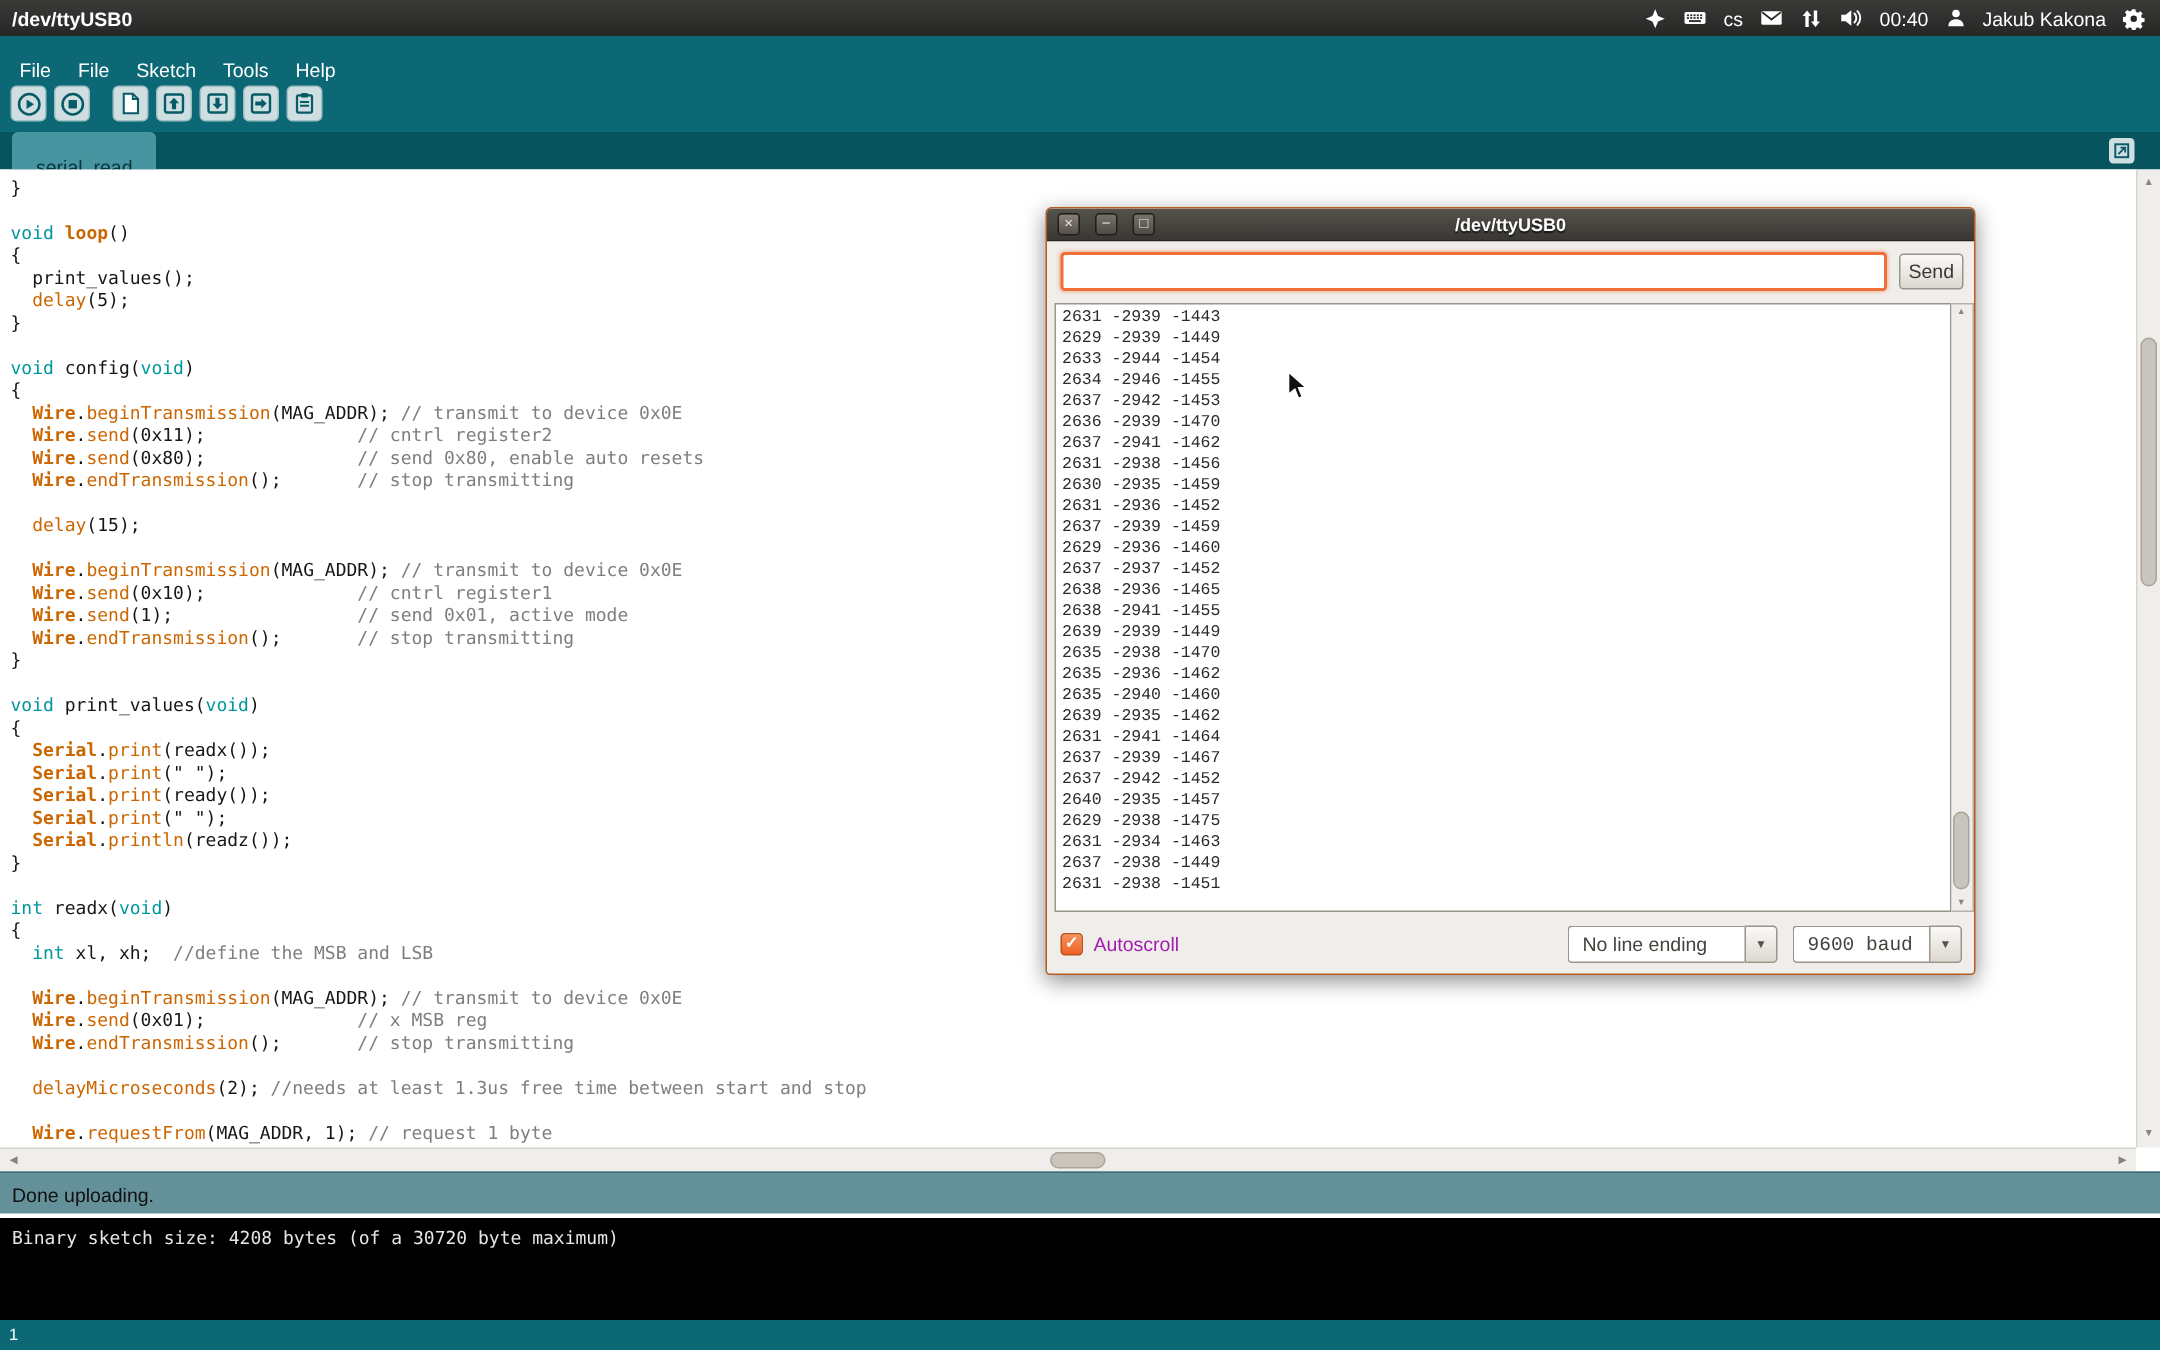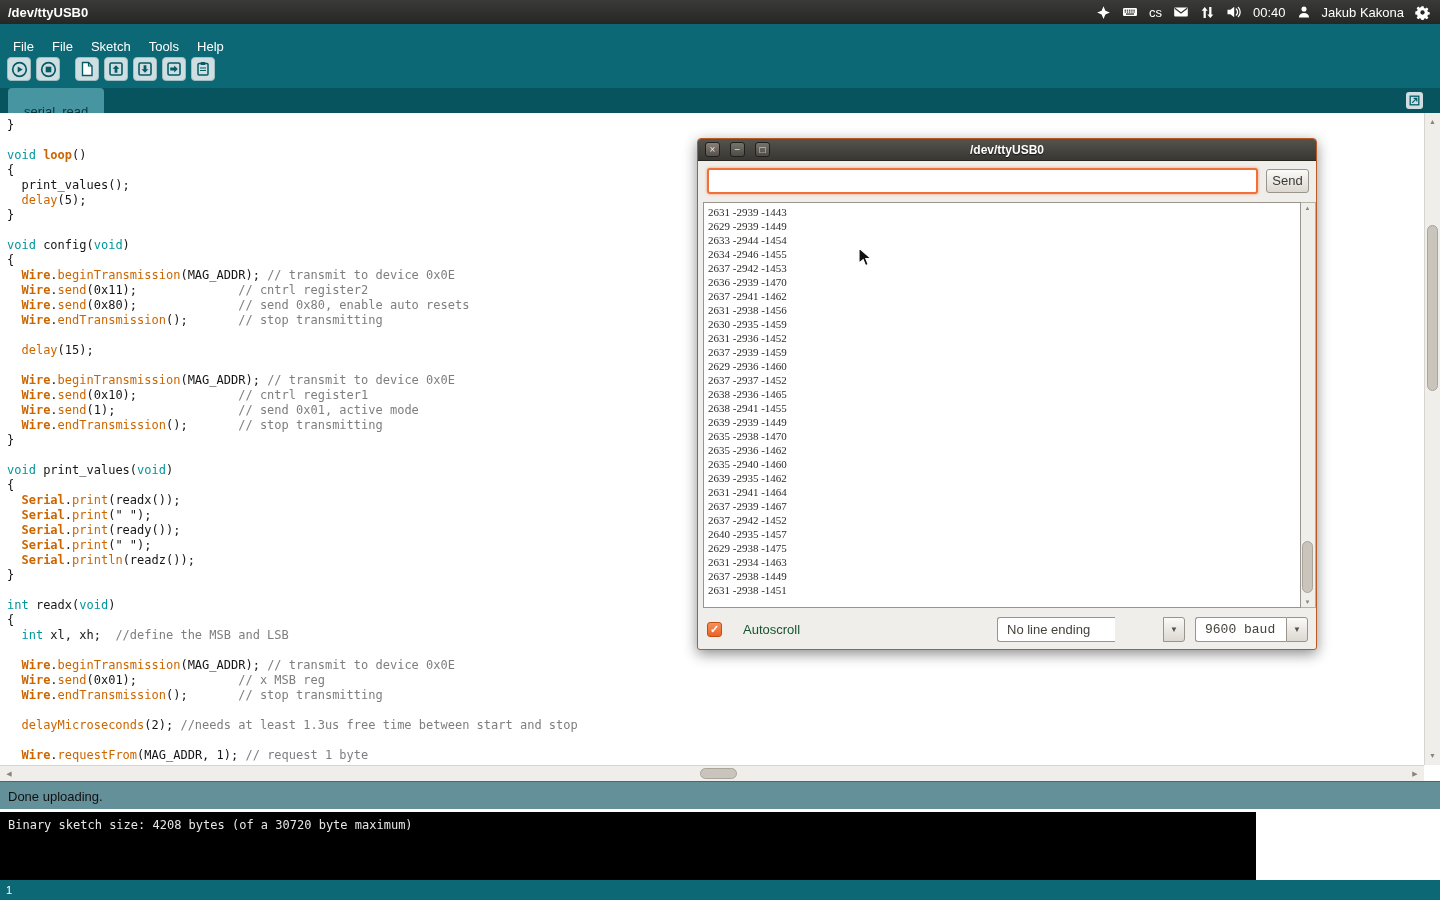--- a/index.html
+++ b/index.html
@@ -46,21 +46,21 @@
   .vscroll .up { top:2px; } .vscroll .down { bottom:2px; }
   .vthumb { position:absolute; left:2px; top:112px; width:11px; height:166px; background:#c9c5bd; border:1px solid #aaa49a; border-radius:6px; }
 
   .hscroll { position:absolute; left:0; top:765px; width:1424px; height:16px; background:#f0eeeb; border-top:1px solid #d8d4ce; }
   .hscroll .sb-arrow { position:absolute; top:0; width:14px; height:15px; text-align:center; font-size:7px; color:#8a857c; line-height:15px; }
   .hscroll .left { left:2px; } .hscroll .right { right:2px; }
   .hthumb { position:absolute; left:700px; top:2px; width:37px; height:11px; background:#c9c5bd; border:1px solid #aaa49a; border-radius:6px; }
 
   .statusbar { position:absolute; left:0; top:781px; width:1440px; height:28px; background:var(--status);
                border-top:1px solid #3f6d75; color:#101010; font-size:13px; line-height:30px; padding-left:8px; }
-  .console { position:absolute; left:0; top:812px; width:1256px; height:68px; background:#000; color:#e6e6e6; padding:6px 8px; }
+  .console { position:absolute; left:0; top:812px; width:1440px; height:68px; background:#000; color:#e6e6e6; padding:6px 8px; }
   .console pre { font-family:"DejaVu Sans Mono",monospace; font-size:12px; line-height:15px; }
   .footerbar { position:absolute; left:0; top:880px; width:1440px; height:20px; background:var(--teal);
                color:#fff; font-size:11px; line-height:20px; padding-left:6px; }
 
   
   .serial-window { position:absolute; left:697px; top:138px; width:620px; height:512px; background:#f0eeea;
                    border:1px solid var(--win-border); border-radius:4px 4px 3px 3px;
                    box-shadow:0 4px 14px rgba(0,0,0,.45); z-index:10; }
   .sw-titlebar { position:relative; height:22px; background:linear-gradient(#56534d,#393733);
                  border-bottom:1px solid #27261f; border-radius:3px 3px 0 0; }
@@ -72,34 +72,34 @@
   .sw-btn.close-button { background:linear-gradient(#8a8078,#55504a); }
   .sw-body { position:relative; height:487px; }
   .sw-input { position:absolute; left:9px; top:7px; width:551px; height:26px; border:2px solid var(--accent);
               border-radius:3px; background:#fff; padding:0 6px; font-size:13px;
               font-family:"Liberation Sans",sans-serif; outline:none; box-shadow:0 0 3px rgba(240,112,58,.7); }
   .sw-send { position:absolute; left:568px; top:8px; width:43px; height:24px;
              background:linear-gradient(#fbfaf8,#dcd8d1); border:1px solid #9a948a; border-radius:3px;
              font-size:13px; color:#3b3935; text-align:center; line-height:22px; }
   .sw-output { position:absolute; left:5px; top:41px; width:598px; height:406px; background:#fff;
                border:1px solid #99948b; overflow:hidden; }
-  .sw-output pre { font-family:Liberation Serif, serif; font-size:11px; line-height:14px; color:#2d2b28; padding:2px 4px; }
+  .sw-output pre { font-family:Liberation Mono, monospace; font-size:11px; line-height:14px; color:#2d2b28; padding:2px 4px; }
   .sw-vscroll { position:absolute; left:603px; top:41px; width:15px; height:406px; background:#f0eeea;
                 border:1px solid #b6b1a7; border-left:none; }
   .sw-vscroll .sb-arrow { position:absolute; left:0; width:13px; text-align:center; font-size:6px; color:#8a857c; }
   .sw-vscroll .up { top:2px; } .sw-vscroll .down { bottom:2px; }
   .sw-thumb { position:absolute; left:1px; top:338px; width:11px; height:52px; background:#c9c5bd;
               border:1px solid #aaa49a; border-radius:6px; }
   .sw-options { position:absolute; left:9px; right:8px; top:455px; height:26px; display:flex; align-items:center; }
   .sw-check { width:15px; height:15px; border-radius:3px; border:1px solid #bd5016;
               background:linear-gradient(#f5915e,#ee6325); display:flex; align-items:center; justify-content:center; }
   .sw-check .tick { color:#fff; font-size:11px; font-weight:bold; line-height:1; }
-  .sw-check-label { margin-left:21px; font-size:13px; color:#14532d; }
+  .sw-check-label { margin-left:7px; font-size:13px; color:#a21caf; }
   .combo { display:flex; height:25px; margin-left:10px; }
-  .combo.lineend { margin-left:auto;gap:48px; }
+  .combo.lineend { margin-left:auto; }
   .combo-val { background:#fff; border:1px solid #9a948a; border-right:none; border-radius:3px 0 0 3px;
                font-size:13px; color:#45423d; padding:0 9px; line-height:23px; white-space:nowrap; }
   .combo.lineend .combo-val { width:118px; }
   .combo.baud .combo-val { width:91px;font-family:Liberation Mono, monospace; }
   .combo-btn { width:22px; background:linear-gradient(#fbfaf8,#dcd8d1); border:1px solid #9a948a;
                border-radius:0 3px 3px 0; text-align:center; font-size:8px; color:#57534c; line-height:23px; }
 
   .cursor { position:absolute; left:858px; top:247px; z-index:20; }
 </style>
 </head>

